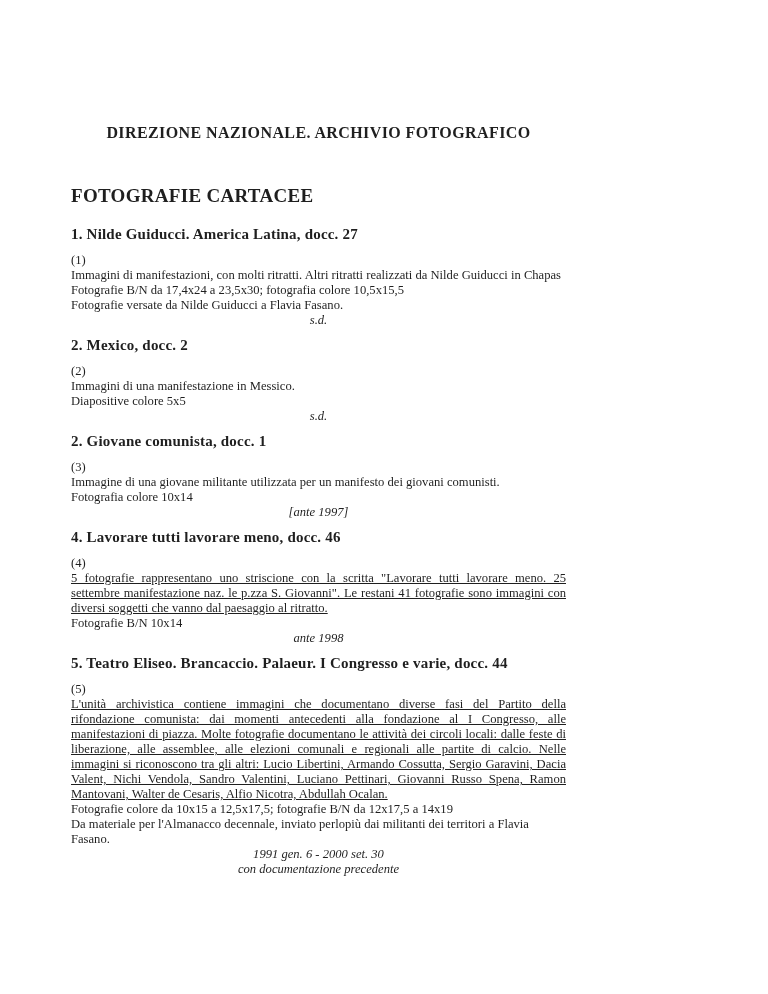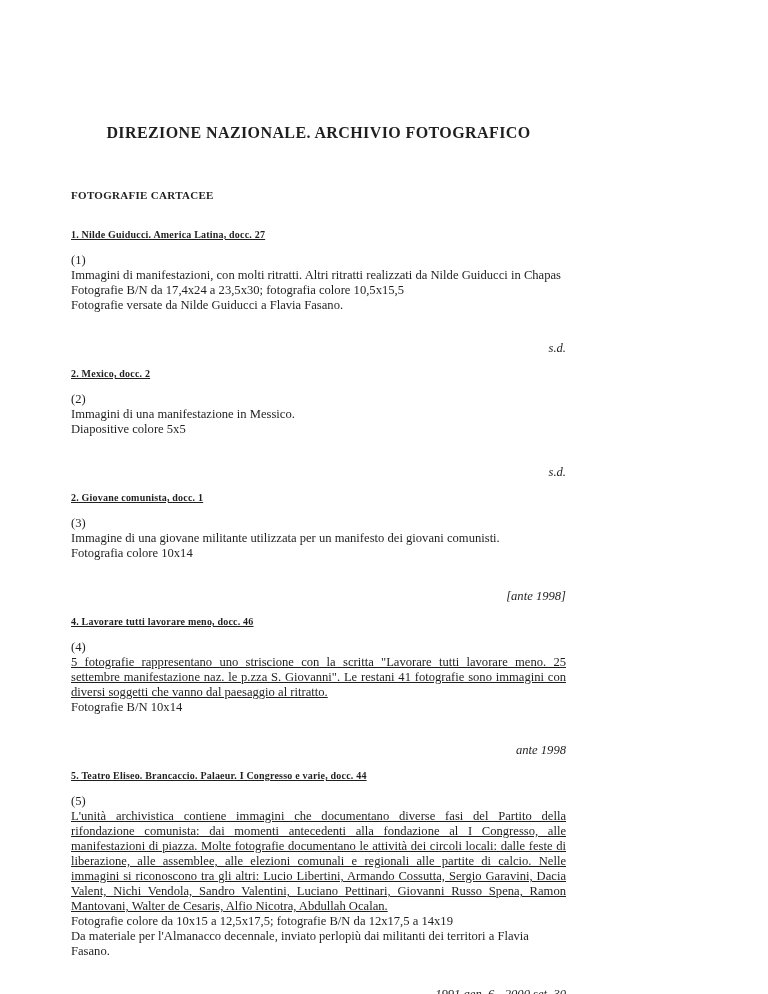--- a/index.html
+++ b/index.html
@@ -21,51 +21,49 @@
   .doc-title {
     margin: 0;
     font-size: 16px;
     line-height: 18px;
     font-weight: bold;
     text-align: center;
     letter-spacing: 0.4px;
   }
   .doc-subtitle {
     margin: 46px 0 0 0;
-    font-size: 11px;
+    font-size: 19px;
     line-height: 15px;
     font-weight: bold;
     letter-spacing: 0.3px;
   }
   .entry-heading {
     margin: 10px 0 11px 0;
-    font-size: 10px;
+    font-size: 15px;
     line-height: 15px;
     font-weight: bold;
     letter-spacing: 0.2px;
-    text-decoration: underline;
   }
   .entry:first-child .entry-heading {
     margin-top: 24px;
   }
   .entry-number,
   .body-line,
   .date-line {
     margin: 0;
     font-size: 12.6px;
     line-height: 15px;
   }
   .body-line.justify {
     text-align: justify;
     text-decoration: underline;
   }
   .date-line {
-    text-align: right;
+    text-align: center;
     font-style: italic;
-    margin-top: 28px;
   }
 </style>
 </head>
 <body>
 
 <div class="page">
   <h1 class="doc-title">DIREZIONE NAZIONALE. ARCHIVIO FOTOGRAFICO</h1>
   <h2 class="doc-subtitle">FOTOGRAFIE CARTACEE</h2>
   <main id="sections">
   <section class="entry">
@@ -94,21 +92,21 @@
   </section>
 
   <section class="entry">
     <h3 class="entry-heading">2. Giovane comunista, docc. 1</h3>
     <div class="entry-number">(3)</div>
     <div class="entry-body">
           <p class="body-line">Immagine di una giovane militante utilizzata per un manifesto dei giovani comunisti.</p>
           <p class="body-line">Fotografia colore 10x14</p>
         </div>
     <div class="entry-dates">
-          <div class="date-line">[ante 1998]</div>
+          <div class="date-line">[ante 1997]</div>
         </div>
   </section>
 
   <section class="entry">
     <h3 class="entry-heading">4. Lavorare tutti lavorare meno, docc. 46</h3>
     <div class="entry-number">(4)</div>
     <div class="entry-body">
           <p class="body-line justify">5 fotografie rappresentano uno striscione con la scritta "Lavorare tutti lavorare meno. 25 settembre manifestazione naz. le p.zza S. Giovanni". Le restani 41 fotografie sono immagini con diversi soggetti che vanno dal paesaggio al ritratto.</p>
           <p class="body-line">Fotografie B/N 10x14</p>
         </div>

